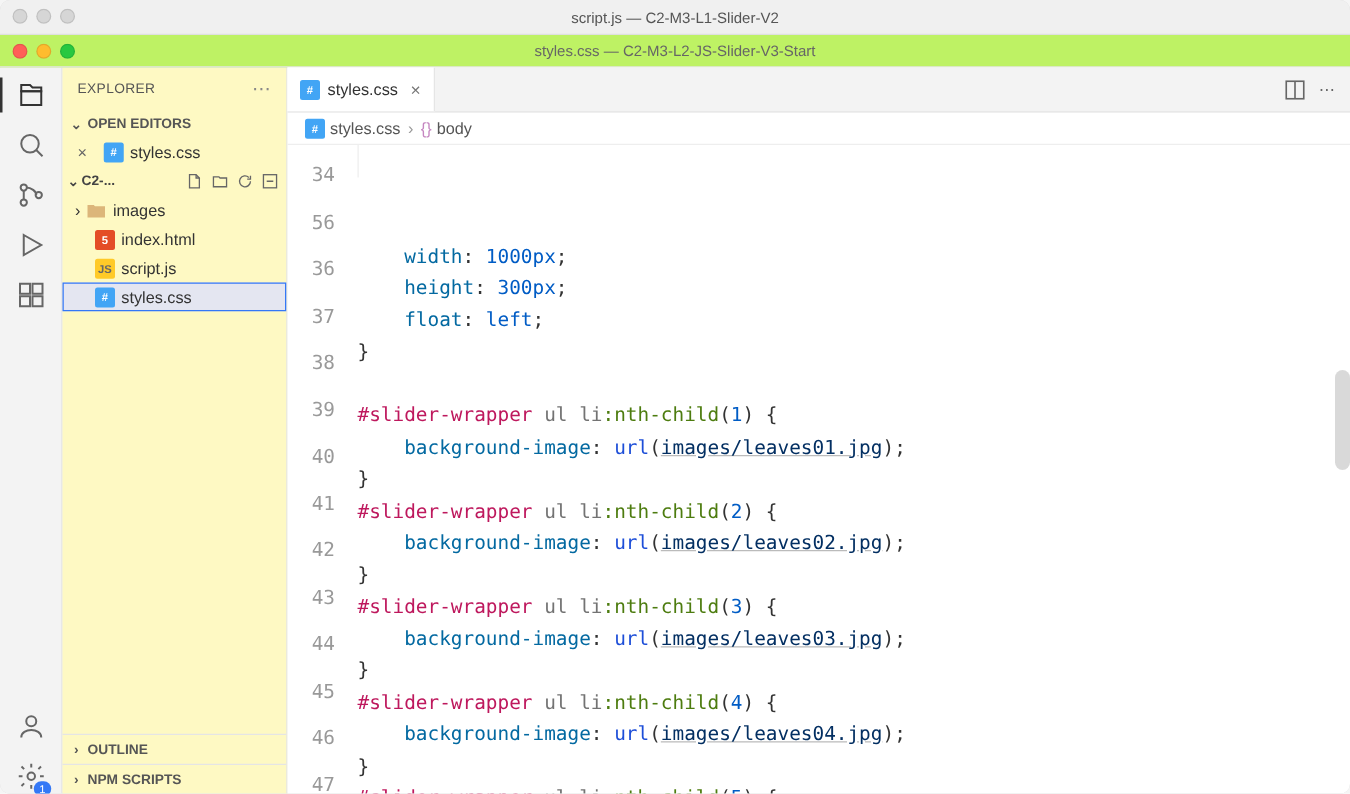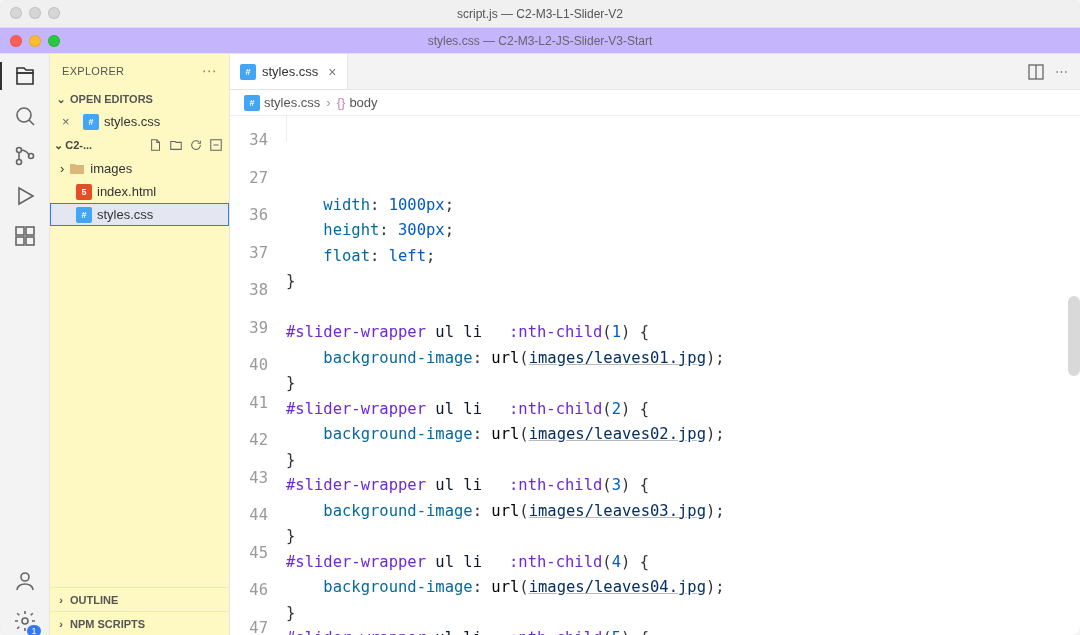--- a/index.html
+++ b/index.html
@@ -4,21 +4,21 @@
 <style>
 * { margin: 0; padding: 0; box-sizing: border-box; }
 body { font-family: -apple-system, BlinkMacSystemFont, "Segoe UI", sans-serif; font-size: 13px; color: #333; background: #f5f5f5; overflow: hidden; }
 
 .outer-window { position: relative; width: 1080px; height: 635px; background: #ececec; border-radius: 8px; overflow: hidden; box-shadow: inset 0 0 0 1px #ddd; }
 .outer-titlebar { height: 28px; display: flex; align-items: center; justify-content: center; position: relative; background: #f0f0f0; border-bottom: 1px solid #e0e0e0; }
 .outer-traffic { position: absolute; left: 10px; top: 7px; display: flex; gap: 7px; }
 .tl-dot { width: 12px; height: 12px; border-radius: 50%; border: 1px solid rgba(0,0,0,0.1); background: #d6d6d6; }
 .outer-title { font-size: 12px; color: #555; }
 
-.inner-titlebar { height: 26px; display: flex; align-items: center; justify-content: center; position: relative; background: #c4b5fd; border-bottom: 1px solid #e5e5e5; }
+.inner-titlebar { height: 26px; display: flex; align-items: center; justify-content: center; position: relative; background: #bef264; border-bottom: 1px solid #e5e5e5; }
 .inner-traffic { position: absolute; left: 10px; top: 7px; display: flex; gap: 7px; }
 .tl-red { background: #ff5f57; }
 .tl-yellow { background: #febc2e; }
 .tl-green { background: #28c840; }
 .inner-title { font-size: 12px; color: #666; }
 
 .main-area { display: flex; height: calc(100% - 28px - 26px); }
 
 .activity-bar { width: 50px; background: #f3f3f3; display: flex; flex-direction: column; align-items: center; padding-top: 8px; gap: 12px; border-right: 1px solid #e5e5e5; }
 .activity-icon { width: 28px; height: 28px; display: flex; align-items: center; justify-content: center; color: #666; cursor: pointer; position: relative; }
@@ -64,27 +64,27 @@
 .bc-curly { color: #c586c0; }
 
 .code-scroll { flex: 1; overflow: hidden; position: relative; }
 .code-table { font-family: "Menlo", "Consolas", monospace; font-size: 15.5px; line-height: 25.5px; display: flex; }
 .gutter-col { width: 56px; text-align: right; color: #999; padding-right: 18px; user-select: none; }
 .gutter-col div { height: 25.5px; margin-top: 12px; }
 .code-col { flex: 1; white-space: pre; color: #333; position: relative; }
 .code-col div { height: 25.5px; }
 .indent-guide { position: absolute; top: 0; bottom: 0; width: 1px; background: #eee; }
 
-.tok-id { color: #6d28d9; }
-.tok-tag { color: #0f172a; }
-.tok-pseudo { color: #6d28d9; margin-left: 27px; }
+.tok-id { color: #be185d; }
+.tok-tag { color: #737373; }
+.tok-pseudo { color: #4d7c0f; }
 .tok-num { color: #005cc5; }
 .tok-prop { color: #0369a1; }
 .tok-val { color: #005cc5; }
-.tok-func { color: #000000; }
+.tok-func { color: #1d4ed8; }
 .tok-url { color: #032f62; text-decoration: underline; text-decoration-color: #bbb; }
 
 .minimap-scroll { position: absolute; right: 0; top: 180px; width: 12px; height: 80px; background: rgba(0,0,0,0.15); border-radius: 6px; }
 
 svg { display: block; }
 </style>
 </head>
 <body>
 
 <div class="outer-window">
@@ -214,20 +214,24 @@
           <span class="ficon ficon-folder">
             <svg width="16" height="16" viewBox="0 0 16 16" fill="currentColor">
                 <path d="M1 3h5l1 1h8v9H1z"></path>
               </svg>
           </span>
           <span>images</span>
         </div>
         <div class="tree-row file">
           <span class="ficon ficon-html">5</span>
           <span>index.html</span>
+        </div>
+        <div class="tree-row file">
+          <span class="ficon ficon-js">JS</span>
+          <span>script.js</span>
         </div>
         <div class="tree-row file selected">
           <span class="ficon ficon-css">#</span>
           <span>styles.css</span>
         </div>
       </div>
 
       <div class="outline-sections">
         <div class="section-hdr">
           <span class="chev">›</span>
@@ -267,21 +271,21 @@
         <span class="bc-item">
           <span class="bc-curly">{}</span>
           <span>body</span>
         </span>
       </div>
 
       <div class="code-scroll">
         <div class="code-table">
           <div class="gutter-col" id="gutter">
               <div>34</div>
-              <div>27</div>
+              <div>56</div>
               <div>36</div>
               <div>37</div>
               <div>38</div>
               <div>39</div>
               <div>40</div>
               <div>41</div>
               <div>42</div>
               <div>43</div>
               <div>44</div>
               <div>45</div>

